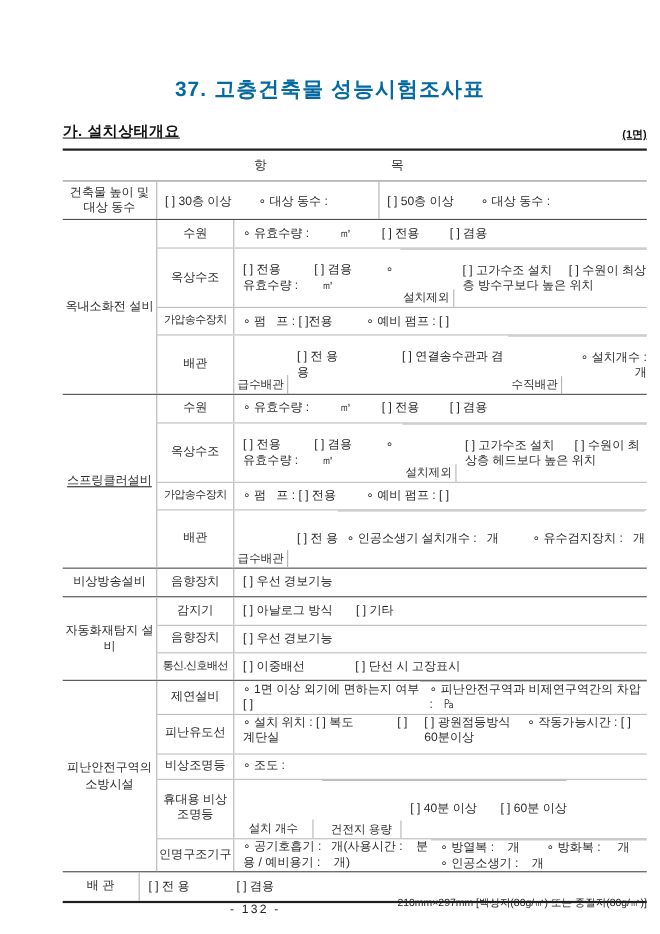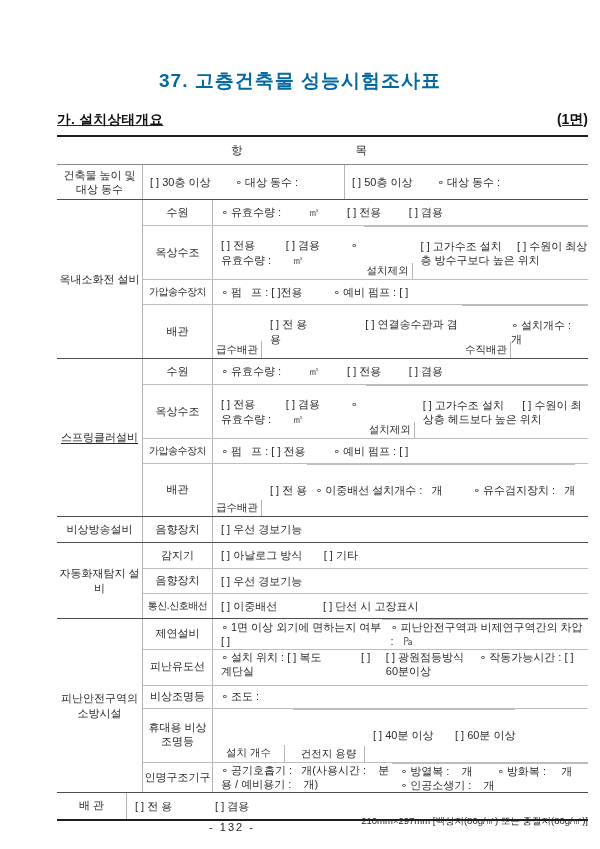--- a/index.html
+++ b/index.html
@@ -6,21 +6,21 @@
   html,body { background:#fff; }
   body {
     width:600px; height:849px;
     font-family:"Liberation Sans","DejaVu Sans",sans-serif;
     color:#2a2a2a; position:relative; overflow:hidden;
   }
   .doc-title { padding-top:68px; text-align:center; font-size:19px; font-weight:bold; letter-spacing:1px; color:#0369a1; }
   .content { position:relative; margin-left:57px; width:531px; }
   .subhead { margin-top:17px; margin-bottom:6px; display:flex; justify-content:space-between; align-items:flex-end;text-decoration:underline; }
   .subhead .lead { font-size:13.5px; font-weight:bold; color:#111; letter-spacing:0.5px; }
-  .subhead .marker { font-size:14px; font-weight:bold; color:#111; }
+  .subhead .marker { font-size:10px; font-weight:bold; color:#111; }
 
   .tbl { border-top:2px solid #1f1f1f; border-bottom:2px solid #1f1f1f; font-size:11px; }
   .thead { display:flex; align-items:center; min-height:27px; padding-left:174px; gap:113px; }
   .thead span { font-size:11.5px; }
 
   .trow { display:flex; align-items:stretch; border-top:1px solid #8a8a8a; }
   .sec { display:flex; align-items:stretch; border-top:1.2px solid #4d4d4d; }
 
   .c1 { width:86px; display:flex; align-items:center; justify-content:center;
         text-align:center; border-right:1px solid #b3b3b3; line-height:1.3; padding:1px; }
@@ -30,21 +30,21 @@
   .row { display:flex; align-items:stretch; }
   .sub { width:70px; flex:0 0 70px; display:flex; align-items:center; justify-content:center;
          text-align:center; border-right:1px solid #b3b3b3; line-height:1.25; padding:1px; }
   .sub3 { width:49px; flex:0 0 49px; display:flex; align-items:center; justify-content:center;
           text-align:center; border-right:1px solid #b3b3b3; font-size:10.5px; padding:1px;margin-top:36px; }
   .sub3.wide { width:72px; flex:0 0 72px; }
   .tight { font-size:10px; letter-spacing:-0.5px; }
   .uline { text-decoration:underline; text-underline-offset:2px; }
 
   .cnt { flex:1; display:flex; align-items:center; padding-left:8px; white-space:pre-wrap; line-height:1.3; }
-  .cnt.ctr { justify-content:center; padding-left:0; }
+  .cnt.ctr { justify-content:center; padding-left:0;text-align:right; }
   .cnt.twolines { flex-direction:row; align-items:flex-start; justify-content:center; gap:6px; }
 
   .group { display:flex; align-items:stretch; }
   .grows { flex:1; display:flex; flex-direction:row; }
   .grows > div + div { border-top:1px solid #bdbdbd; }
   .grow { display:flex; align-items:stretch; }
 
   .h22{min-height:22px} .h23{min-height:23px} .h24{min-height:24px} .h25{min-height:25px}
   .h26{min-height:26px} .h35{min-height:35px} .h36{min-height:36px}
   .h50{min-height:50px} .h47{min-height:47px}
@@ -144,21 +144,21 @@
           <div class="cnt">∘ 펌   프 : [ ] 전용         ∘ 예비 펌프 : [ ]</div>
         </div>
         <div class="group">
           <div class="sub h47">배관</div>
           <div class="grows">
             <div class="grow h22">
               <div class="sub3">급수배관</div>
               <div class="cnt">[ ] 전 용</div>
             </div>
             <div class="grow h22">
-              <div class="cnt">∘ 이중배선 설치개수 :   개          ∘ 유수검지장치 :   개</div>
+              <div class="cnt">∘ 인공소생기 설치개수 :   개          ∘ 유수검지장치 :   개</div>
             </div>
           </div>
         </div>
       </div>
     </div>
 
     <div class="sec">
       <div class="c1">비상방송설비</div>
       <div class="rows">
         <div class="row h25">

